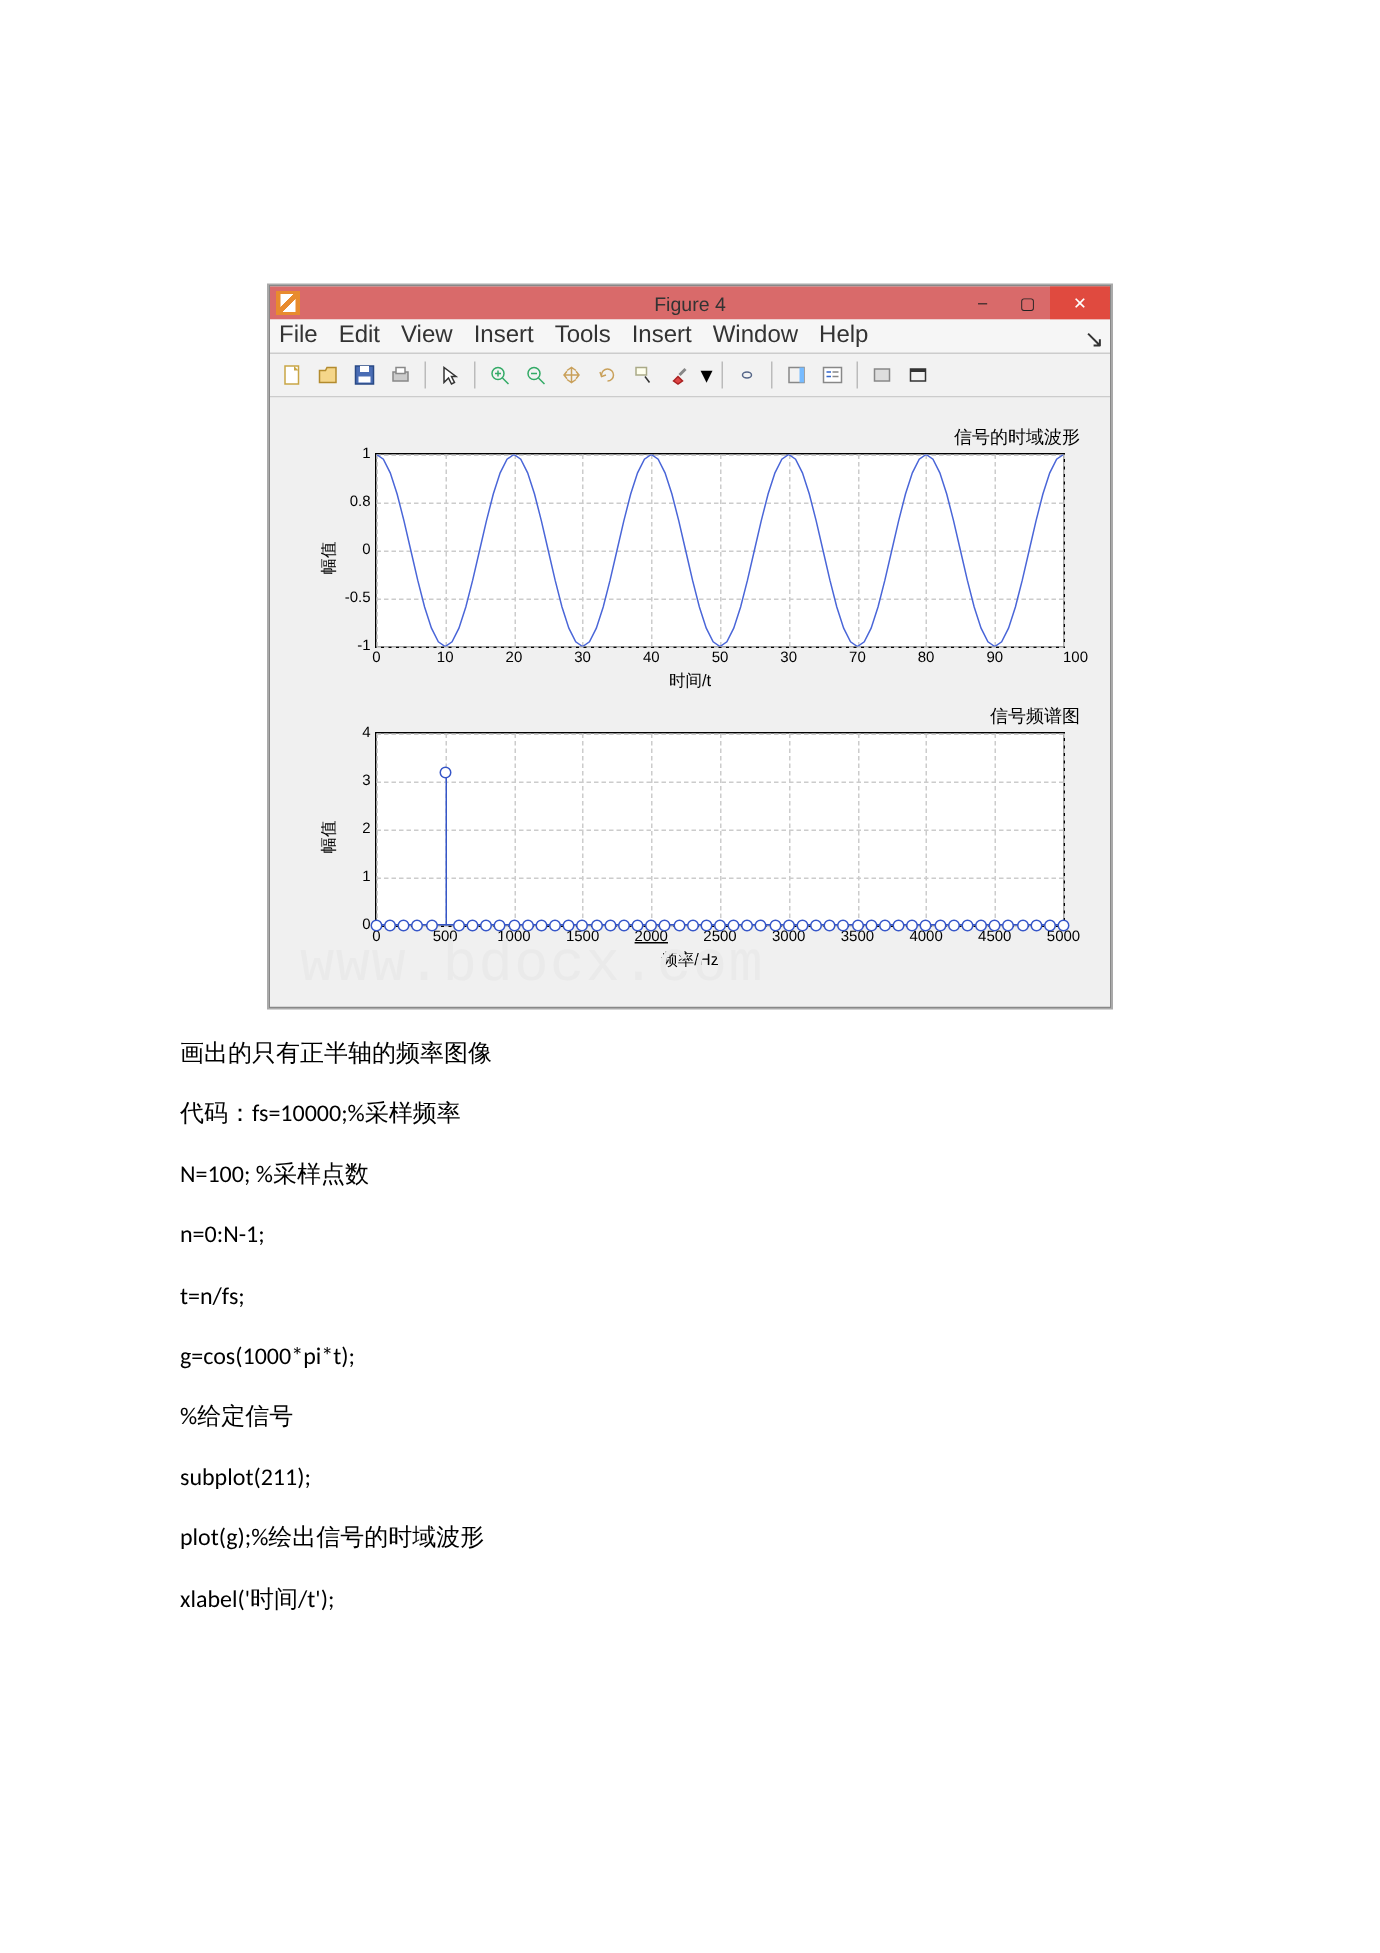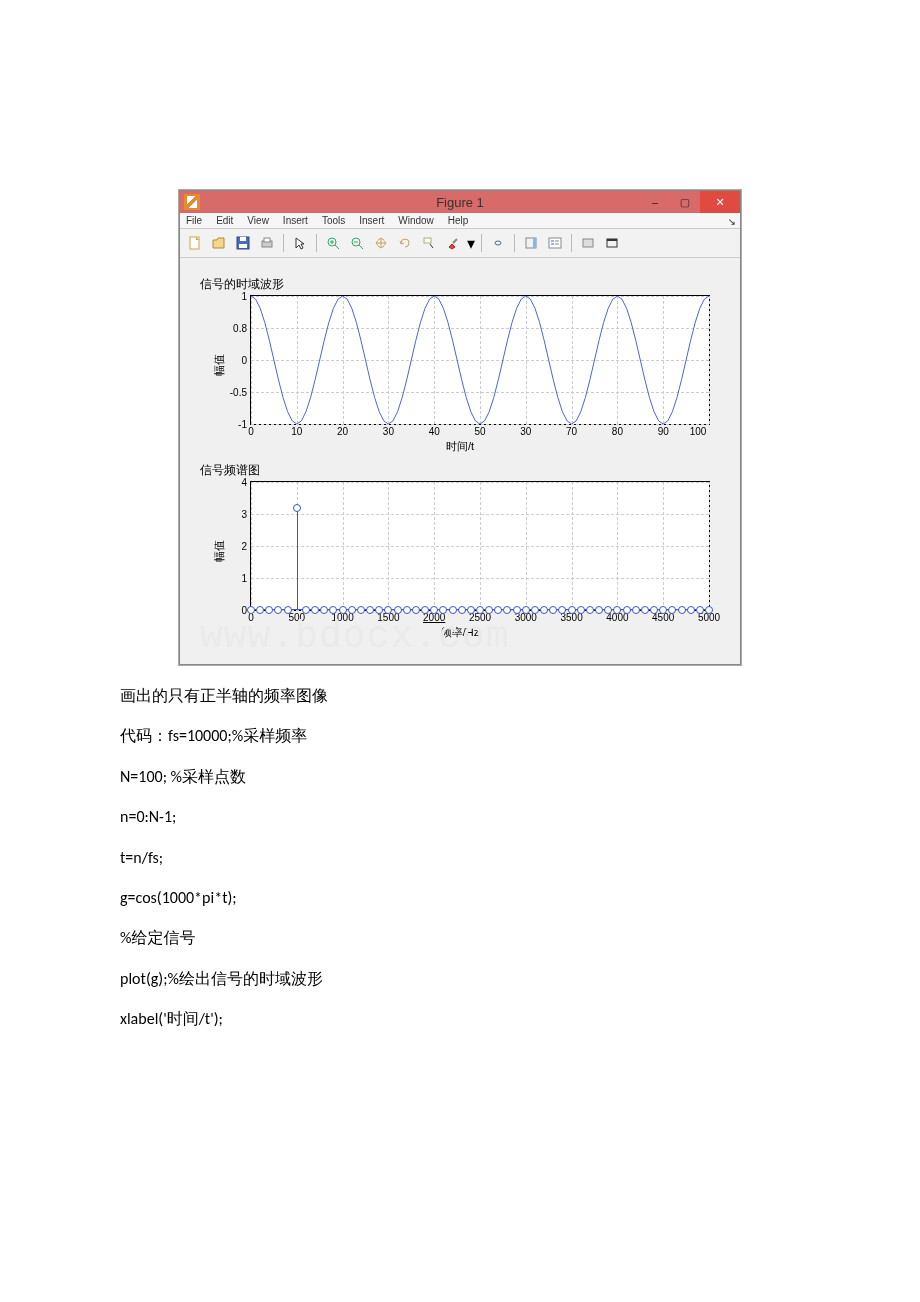--- a/index.html
+++ b/index.html
@@ -61,21 +61,21 @@
 }
 .win-btn.close {
   background: #e04a3f;
   color: #fff;
   width: 40px;
 }
 .menubar {
   background: #f6f6f6;
   border-bottom: 1px solid #ccc;
   padding: 2px 6px;
-  font-size: 10px;
+  font-size: 16px;
   color: #333;
   display: flex;
   gap: 14px;
   position: relative;
 }
 .menubar .arrow {
   position: absolute;
   right: 4px;
   top: 3px;
 }
@@ -113,21 +113,21 @@
   border: 1px solid #000;
   height: 130px;
   margin-left: 50px;
   margin-right: 10px;
   box-sizing: border-box;
 }
 .axes2 {
   height: 130px;
 }
 .chart-title {
-  text-align: left;
+  text-align: right;
   font-size: 12px;
   color: #000;
   margin-bottom: 2px;
 }
 .xlabel {
   text-align: center;
   font-size: 11px;
   margin-top: 14px;
 }
 .ylabel {
@@ -211,21 +211,21 @@
 </style>
 </head>
 <body>
 
 <div class="page">
 
   <div class="figure-window">
 
     <div class="titlebar">
       <span class="title-icon"></span>
-      <span class="title-text">Figure 1</span>
+      <span class="title-text">Figure 4</span>
       <div class="win-controls">
         <div class="win-btn">–</div>
         <div class="win-btn">▢</div>
         <div class="win-btn close">✕</div>
       </div>
     </div>
 
     <div class="menubar">
       <span>File</span>
       <span>Edit</span>
@@ -372,21 +372,21 @@
             <div class="xtick" style="left: 229px;">50</div>
             <div class="gridline-v" style="left: 274.8px;"></div>
             <div class="xtick" style="left: 274.8px;">30</div>
             <div class="gridline-v" style="left: 320.6px;"></div>
             <div class="xtick" style="left: 320.6px;">70</div>
             <div class="gridline-v" style="left: 366.4px;"></div>
             <div class="xtick" style="left: 366.4px;">80</div>
             <div class="gridline-v" style="left: 412.2px;"></div>
             <div class="xtick" style="left: 412.2px;">90</div>
             <div class="gridline-v" style="left: 458px;"></div>
-            <div class="xtick" style="left: 447px; text-align: center;">100</div>
+            <div class="xtick" style="left: 466px; text-align: center;">100</div>
             <svg class="plotsvg" viewBox="0 0 458 128" preserveAspectRatio="none">
               <path d="M0 0 L4.58 3.132382957110167 L9.16 12.222912360003363 L13.74 26.38174385328172 L18.32 44.22291236000336 L22.900000000000002 64 L27.48 83.77708763999664 L32.06 101.61825614671827 L36.64 115.77708763999664 L41.22 124.86761704288983 L45.800000000000004 128 L50.38 124.86761704288983 L54.96 115.77708763999664 L59.54 101.6182561467183 L64.12 83.77708763999664 L68.7 64.00000000000001 L73.28 44.22291236000338 L77.86 26.381743853281733 L82.44 12.222912360003363 L87.02 3.132382957110167 L91.60000000000001 0 L96.17999999999999 3.132382957110167 L100.76 12.22291236000332 L105.34 26.381743853281705 L109.92 44.22291236000335 L114.5 63.999999999999986 L119.08 83.77708763999661 L123.66000000000001 101.61825614671827 L128.24 115.77708763999662 L132.82 124.86761704288982 L137.4 128 L141.98 124.86761704288983 L146.56 115.77708763999665 L151.14000000000001 101.6182561467183 L155.72 83.77708763999667 L160.29999999999998 64.00000000000003 L164.88 44.22291236000339 L169.46 26.381743853281733 L174.04 12.222912360003392 L178.62 3.132382957110181 L183.20000000000002 0 L187.78 3.1323829571101243 L192.35999999999999 12.222912360003349 L196.94 26.38174385328169 L201.52 44.22291236000322 L206.1 63.99999999999997 L210.68 83.77708763999661 L215.26 101.61825614671835 L219.84 115.77708763999661 L224.42 124.86761704288978 L229 128 L233.58 124.86761704288988 L238.16 115.77708763999667 L242.74 101.61825614671822 L247.32000000000002 83.77708763999668 L251.90000000000003 63.99999999999993 L256.48 44.222912360003406 L261.06 26.381743853281847 L265.64 12.222912360003392 L270.21999999999997 3.1323829571102237 L274.8 0 L279.38 3.1323829571101953 L283.96 12.222912360003335 L288.54 26.381743853281762 L293.12 44.22291236000332 L297.7 63.99999999999983 L302.28000000000003 83.77708763999658 L306.86 101.61825614671815 L311.44 115.77708763999661 L316.02 124.86761704288985 L320.59999999999997 128 L325.18 124.8676170428898 L329.76 115.77708763999667 L334.34 101.61825614671841 L338.92 83.7770876399967 L343.5 64.00000000000017 L348.08 44.22291236000342 L352.66 26.381743853281677 L357.24 12.222912360003392 L361.82 3.1323829571101527 L366.40000000000003 0 L370.98 3.13238295711011 L375.56 12.222912360003193 L380.14 26.381743853281762 L384.71999999999997 44.222912360003306 L389.3 64.00000000000006 L393.88 83.77708763999657 L398.46 101.61825614671812 L403.04 115.77708763999647 L407.62 124.86761704288983 L412.2 128 L416.78000000000003 124.86761704288989 L421.36 115.77708763999668 L425.94 101.61825614671844 L430.52 83.7770876399965 L435.09999999999997 63.99999999999996 L439.68 44.222912360003434 L444.26 26.381743853281876 L448.84 12.222912360003534 L453.42 3.132382957110167 L458 0 " fill="none" stroke="#4a66d8" stroke-width="1"></path>
             </svg>
           </div>
         <div class="xlabel">时间/t</div>
       </div>
 
       <div class="subplot">
         <div class="chart-title">信号频谱图</div>
         <div class="ylabel">幅值</div>
@@ -484,16 +484,17 @@
     </div>
   </div>
 
   <p class="body-text">画出的只有正半轴的频率图像</p>
   <p class="code-text">代码：fs=10000;%采样频率</p>
   <p class="code-text">N=100;   %采样点数</p>
   <p class="code-text">n=0:N-1;</p>
   <p class="code-text">t=n/fs;</p>
   <p class="code-text">g=cos(1000*pi*t);</p>
   <p class="code-text">%给定信号</p>
+  <p class="code-text">subplot(211);</p>
   <p class="code-text">plot(g);%绘出信号的时域波形</p>
   <p class="code-text">xlabel('时间/t');</p>
 
 </div>
 
 </body></html>

